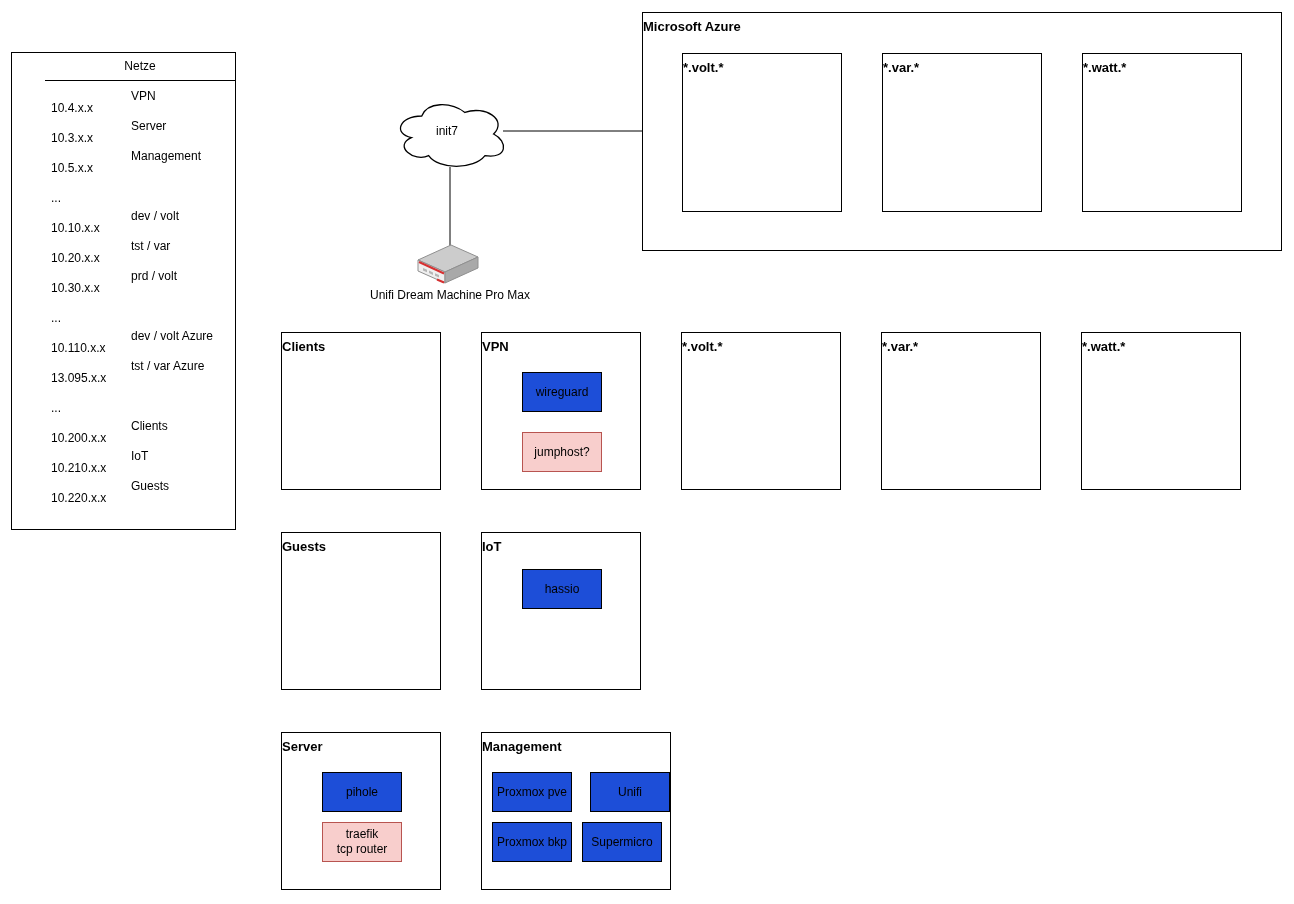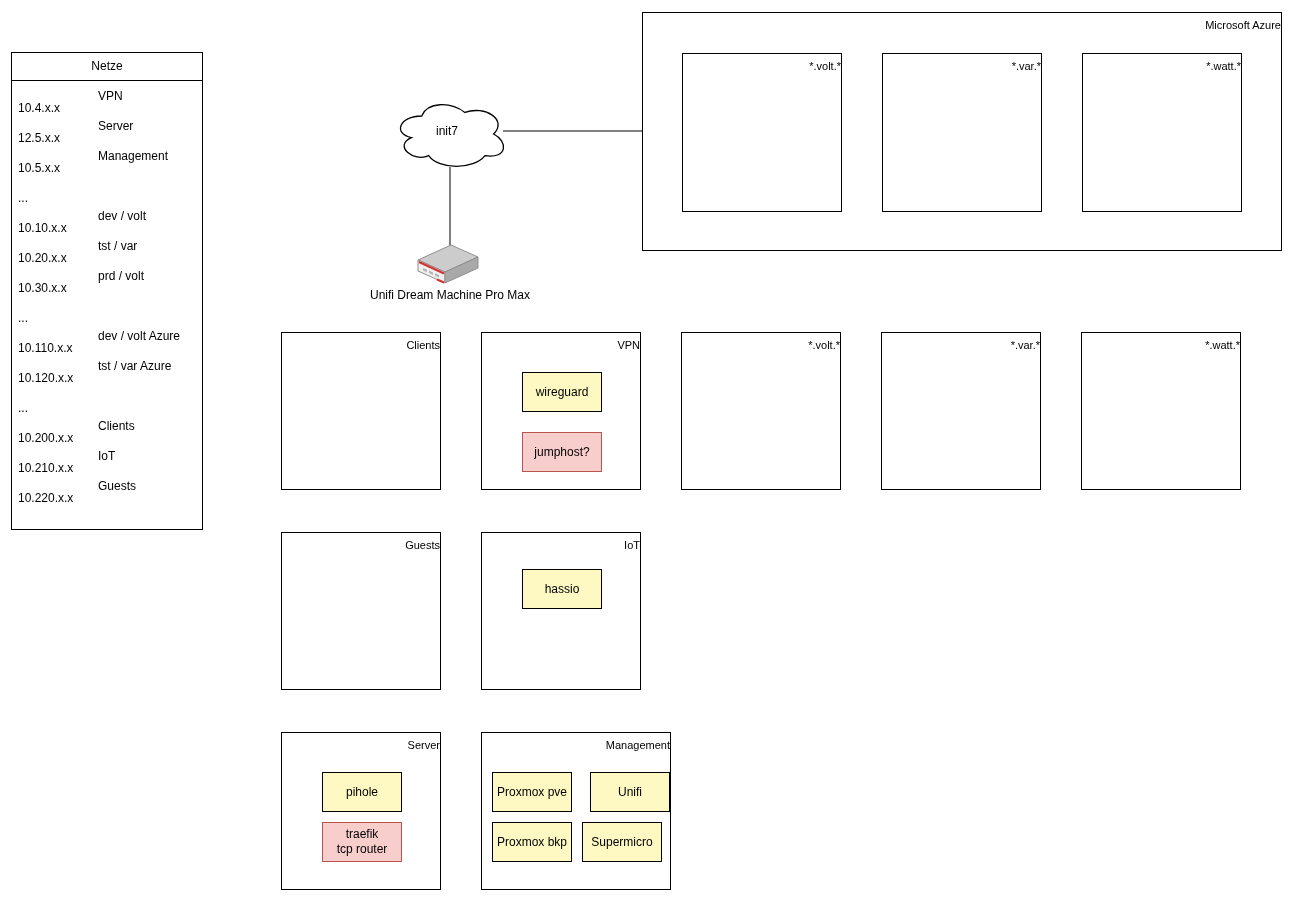--- a/index.html
+++ b/index.html
@@ -2,32 +2,32 @@
 <html style="--hl-fill: #f8cecc; --hl-border: #b85450;"><head>
 <meta charset="utf-8">
 <style>
   html, body { margin: 0; padding: 0; background: #ffffff; }
   body { width: 1294px; height: 904px; font-family: "Liberation Sans", sans-serif; color: #000; }
   .canvas { position: relative; width: 1294px; height: 904px; background: #fff; overflow: hidden; }
 
   .svg-layer { position: absolute; left: 0; top: 0; width: 1294px; height: 904px; pointer-events: none; }
 
   
-  .netze { position: absolute; left: 11px; top: 52px; width: 190px; height: 476px; border: 1px solid #000; background: #fff; font-size: 12px; }
+  .netze { position: absolute; left: 11px; top: 52px; width: 190px; height: 476px; border: 1px solid #000; background: #fff; font-size: 12px; padding-left: 33px; }
   .netze-header { height: 27px; line-height: 27px; text-align: center; border-bottom: 1px solid #000; }
   .netze-row { height: 30px; line-height: 30px; position: relative; }
   .netze-ip { position: absolute; left: 6px; margin-top: 12px; }
   .netze-name { position: absolute; left: 86px; }
 
   
   .group-box { position: absolute; border: 1px solid #000; background: #fff; box-sizing: border-box; }
-  .group-title { position: absolute; top: 6px; left: 0; width: 100%; text-align: right; font-size: 11px; }
+  .group-title { position: absolute; top: 6px; left: 0; width: 100%; text-align: left; font-size: 13px; font-weight: bold; }
 
   
-  .node { position: absolute; width: 80px; height: 40px; border: 1px solid #000; background: #fef9c3; box-sizing: border-box;
+  .node { position: absolute; width: 80px; height: 40px; border: 1px solid #000; background: #1d4ed8; box-sizing: border-box;
           display: flex; align-items: center; justify-content: center; text-align: center; font-size: 12px; line-height: 1.25; white-space: pre-line; }
   .node.highlight { background: var(--hl-fill, #f8cecc); border-color: var(--hl-border, #b85450); }
 
   .router-label { position: absolute; left: 320px; top: 288px; width: 260px; text-align: center; font-size: 12px; }
 
   .cloud-label-svg { font-size: 12px; font-family: "Liberation Sans", sans-serif; }
 </style>
 </head>
 <body>
 
@@ -57,21 +57,21 @@
   </svg>
 
   <div class="netze">
     <div class="netze-header">Netze</div>
     <div>
         <div class="netze-row">
           <span class="netze-ip">10.4.x.x</span>
           <span class="netze-name">VPN</span>
         </div>
         <div class="netze-row">
-          <span class="netze-ip">12.5.x.x</span>
+          <span class="netze-ip">10.3.x.x</span>
           <span class="netze-name">Server</span>
         </div>
         <div class="netze-row">
           <span class="netze-ip">10.5.x.x</span>
           <span class="netze-name">Management</span>
         </div>
         <div class="netze-row">
           <span class="netze-ip">...</span>
           <span class="netze-name"></span>
         </div>
@@ -89,21 +89,21 @@
         </div>
         <div class="netze-row">
           <span class="netze-ip">...</span>
           <span class="netze-name"></span>
         </div>
         <div class="netze-row">
           <span class="netze-ip">10.110.x.x</span>
           <span class="netze-name">dev / volt Azure</span>
         </div>
         <div class="netze-row">
-          <span class="netze-ip">10.120.x.x</span>
+          <span class="netze-ip">13.095.x.x</span>
           <span class="netze-name">tst / var Azure</span>
         </div>
         <div class="netze-row">
           <span class="netze-ip">...</span>
           <span class="netze-name"></span>
         </div>
         <div class="netze-row">
           <span class="netze-ip">10.200.x.x</span>
           <span class="netze-name">Clients</span>
         </div>

